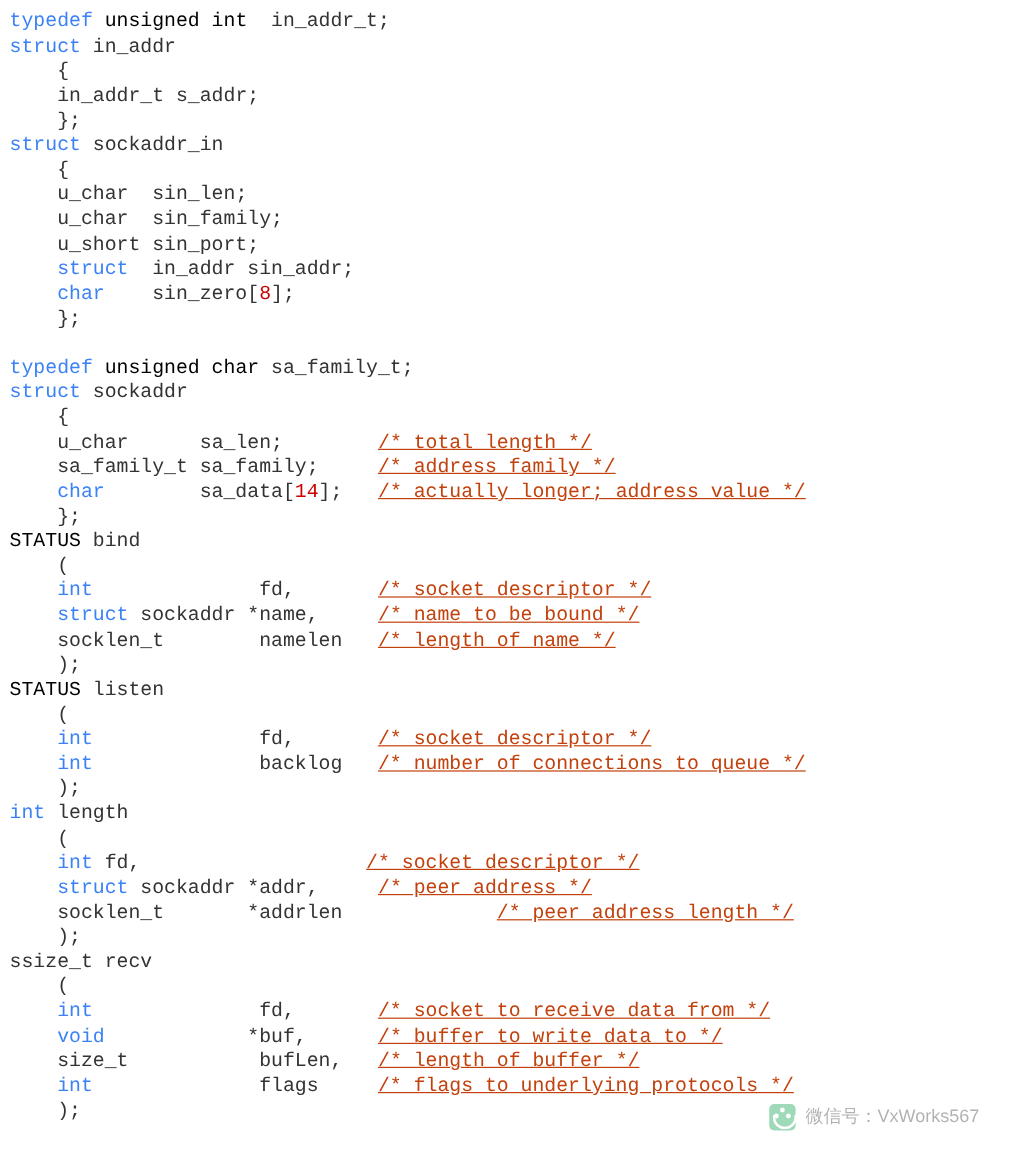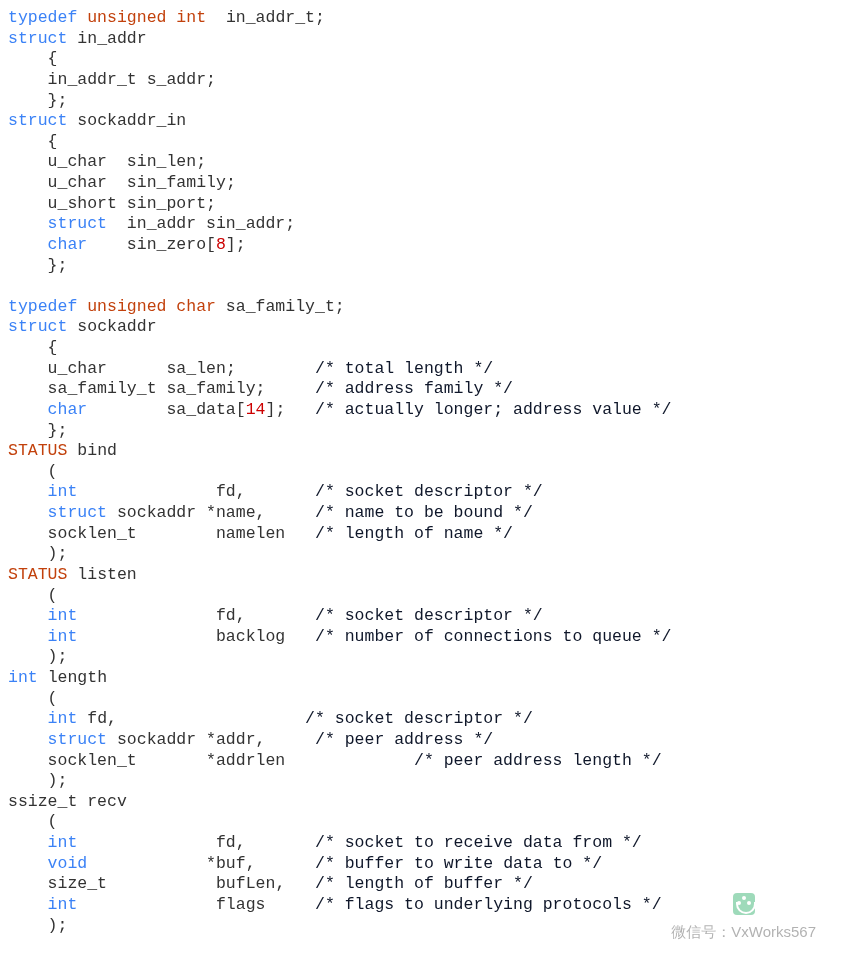--- a/index.html
+++ b/index.html
@@ -10,39 +10,38 @@
     font-size: 16.5px;
     line-height: 1.25;
     width: 846px;
     box-sizing: border-box;
     color: #333;
   }
   .code {
     white-space: pre;
   }
   .kw { color: #3b82f6; }        
-  .type { color: #c2410c; }      
+  .type { color: #000000; }      
   .id { color: #333333; }        
   .num { color: #cc0000; }       
-  .cm { color: #0f172a; }        
+  .cm { color: #c2410c; text-decoration: underline; }        
   .op { color: #333333; }        
   .br { color: #333333; }
   .watermark {
     position: absolute;
     right: 30px;
     bottom: 22px;
     opacity: 0.45;
     display: flex;
     align-items: center;
     gap: 8px;
     pointer-events: none;
     font-family: sans-serif;
     font-size: 15px;
     color: #555;
-    flex-direction: column;
   }
   .wm-icon {
     width: 22px;
     height: 22px;
     border-radius: 4px;
     background: #2aae67;
     position: relative;
   }
   .wm-dots {
     position: absolute;

